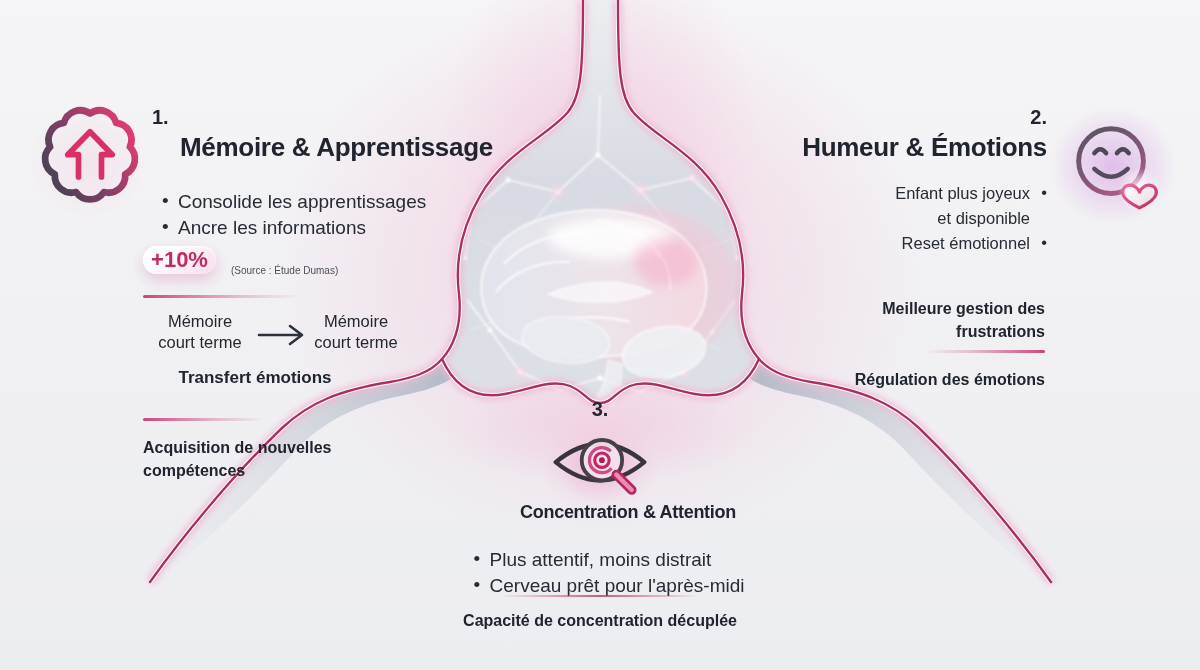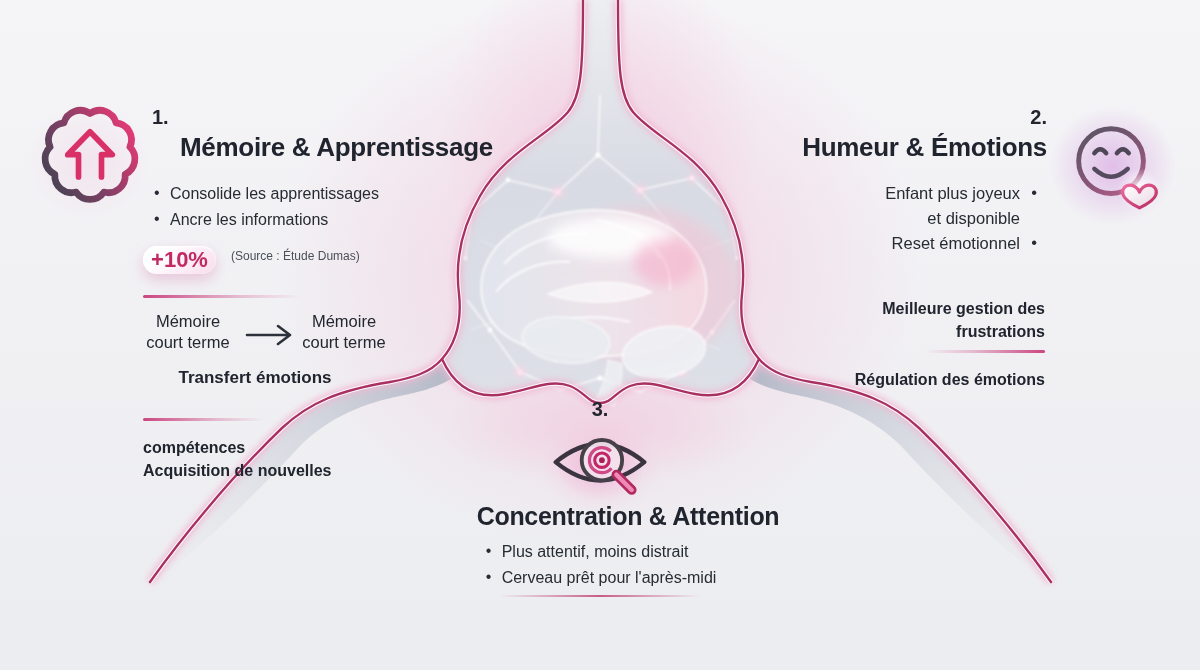--- a/index.html
+++ b/index.html
@@ -6,37 +6,37 @@
   .page{
     position:relative;width:1200px;height:670px;overflow:hidden;
     font-family:"Liberation Sans","DejaVu Sans",sans-serif;
     background:linear-gradient(180deg,#f5f5f7 0%,#f0f0f3 55%,#ecedf0 100%);
     color:var(--heading,#20242e);
   }
   .abs{position:absolute;}
   svg{display:block;}
   .sec-number{font-weight:700;font-size:20px;color:#23262f;}
   .sec-title{font-weight:700;font-size:26px;letter-spacing:-0.3px;color:var(--heading,#20242e);white-space:nowrap;margin-left:28px;}
-  .title-sm{font-size:25px;}
-  ul.bullets{list-style:none;margin:0;padding:0;font-size:16px;color:var(--body,#262b34);}
+  .title-sm{font-size:18px;}
+  ul.bullets{list-style:none;margin:8px;padding:0;font-size:19px;color:var(--body,#262b34);}
   ul.bullets li{position:relative;padding-left:18px;margin-bottom:5px;line-height:21px;white-space:nowrap;}
   ul.bullets li::before{content:"\2022";position:absolute;left:2px;top:-1px;color:var(--body,#262b34);}
   ul.r-bullets{list-style:none;margin:0;padding:0;font-size:16.5px;color:var(--body,#262b34);text-align:right;}
   ul.r-bullets li{position:relative;padding-right:17px;margin-bottom:4px;line-height:21px;white-space:nowrap;}
   ul.r-bullets li.dotted::after{content:"\2022";position:absolute;right:0;top:-1px;color:var(--body,#262b34);}
   .stat-row{display:flex;align-items:flex-start;gap:15px;}
   .stat-pill{
     width:73px;height:28px;border-radius:22px;flex:0 0 auto;
     background:linear-gradient(135deg,#ffffff 25%,#f8dcec 100%);
     box-shadow:0 6px 14px rgba(213,121,170,.35), inset 0 1px 2px #ffffff;
     display:flex;align-items:center;justify-content:center;
     font-weight:700;font-size:22px;color:var(--accent,#c22a63);
   }
   .stat-text{font-size:17px;color:#23272f;line-height:20px;padding-top:3px;white-space:nowrap;}
-  .stat-source{font-size:12px;color:var(--muted,#4b4f5a);margin-top:3px;}
+  .stat-source{font-size:10px;color:var(--muted,#4b4f5a);margin-top:19px;}
   .uline{height:2.5px;border-radius:2px;}
   .fade-r{background:linear-gradient(90deg,rgba(201,61,122,.95) 0%,rgba(201,61,122,.3) 60%,rgba(201,61,122,0) 100%);}
   .fade-l{background:linear-gradient(270deg,rgba(201,61,122,.95) 0%,rgba(201,61,122,.3) 60%,rgba(201,61,122,0) 100%);}
   .fade-both{height:2px;background:linear-gradient(90deg,rgba(190,58,104,0) 0%,rgba(190,58,104,.8) 50%,rgba(190,58,104,0) 100%);}
   .flow{display:flex;align-items:flex-start;}
   .flow-cell{text-align:center;font-size:16.5px;line-height:21px;color:#23272f;white-space:nowrap;}
   .transfer{text-align:center;font-weight:700;font-size:17px;line-height:21px;color:var(--heading,#20242e);white-space:nowrap;}
   .hl{font-weight:700;font-size:16px;line-height:23px;color:var(--heading,#20242e);white-space:nowrap;}
   .t-right{text-align:right;}
   .t-center{text-align:center;}
@@ -207,21 +207,21 @@
 
   <div class="abs stat-row" style="left:143px;top:246px">
     <div class="stat-pill">+10%</div>
     <div>
       <div class="stat-source">(Source : Étude Dumas)</div>
     </div>
   </div>
 
   <div class="abs uline fade-r" style="left:143px;top:295px;width:158px"></div>
 
-  <div class="abs flow" style="left:132px;top:311px">
+  <div class="abs flow" style="left:144px;top:311px">
     <div class="flow-cell" style="width:112px">
       <span class="line">Mémoire</span>
       <span class="line">court terme</span>
     </div>
     <span style="width:52px;margin-top:10px">
       <svg width="52" height="26" viewBox="0 0 52 26">
         <path d="M 3,14 H 44 M 34,5 L 46,14 L 34,23" fill="none" stroke="#2c313b" stroke-width="2.6" stroke-linecap="round" stroke-linejoin="round"></path>
       </svg>
     </span>
     <div class="flow-cell" style="width:96px">
@@ -230,22 +230,22 @@
     </div>
   </div>
 
   <div class="abs transfer" style="left:138px;top:367px;width:234px">
     <span class="line">Transfert émotions</span>
   </div>
 
   <div class="abs uline fade-r" style="left:143px;top:418px;width:122px"></div>
 
   <div class="abs hl" style="left:143px;top:436px">
+    <span class="line">Acquisition de nouvelles</span>
     <span class="line">compétences</span>
-    <span class="line">Acquisition de nouvelles</span>
   </div>
 
   <span class="abs" style="left:1062px;top:112px;width:102px;height:104px">
     <svg width="102" height="104" viewBox="0 0 104 104">
       <defs>
         <linearGradient id="is-ring" gradientUnits="userSpaceOnUse" x1="30" y1="16" x2="72" y2="86">
           <stop offset="0%" stop-color="#5d5566"></stop>
           <stop offset="60%" stop-color="#8a5578"></stop>
           <stop offset="100%" stop-color="#b75f8d"></stop>
         </linearGradient>
@@ -269,21 +269,21 @@
       <circle cx="79" cy="78" r="22" fill="url(#is-hglow)"></circle>
       <g transform="translate(79,76) scale(0.8)">
         <path d="M 0,6 C -1.5,1 -7,-3 -12,-3 C -19,-3 -23,3 -21,9 C -19,16 -8,22 0,26 C 8,22 19,16 21,9 C 23,3 19,-3 12,-3 C 7,-3 1.5,1 0,6 Z" fill="url(#is-heartfill)" stroke="url(#is-heartstroke)" stroke-width="4" stroke-linejoin="round"></path>
       </g>
     </svg>
   </span>
 
   <div class="abs sec-number t-right" style="right:153px;top:106px">2.</div>
   <div class="abs sec-title t-right" style="right:153px;top:132px">Humeur &amp; Émotions</div>
 
-  <ul class="abs r-bullets" style="right:163px;top:183px">
+  <ul class="abs r-bullets" style="right:153px;top:183px">
     <li class="dotted"><span>Enfant plus joyeux</span></li>
     <li><span>et disponible</span></li>
     <li class="dotted"><span>Reset émotionnel</span></li>
   </ul>
 
   <div class="abs hl t-right" style="right:155px;top:297px">
     <span class="line">Meilleure gestion des</span>
     <span class="line">frustrations</span>
   </div>
 
@@ -315,14 +315,15 @@
 
   <div class="abs sec-title title-sm center-x t-center" style="top:502px">Concentration &amp; Attention</div>
 
   <ul class="abs bullets center-x" style="top:541px">
     <li><span>Plus attentif, moins distrait</span></li>
     <li><span>Cerveau prêt pour l'après-midi</span></li>
   </ul>
 
   <div class="abs uline fade-both center-x" style="top:595px;width:200px"></div>
 
+  <div class="abs hl center-x t-center" style="top:609px">Capacité de concentration décuplée</div>
 
 </div>
 
 </body></html>

